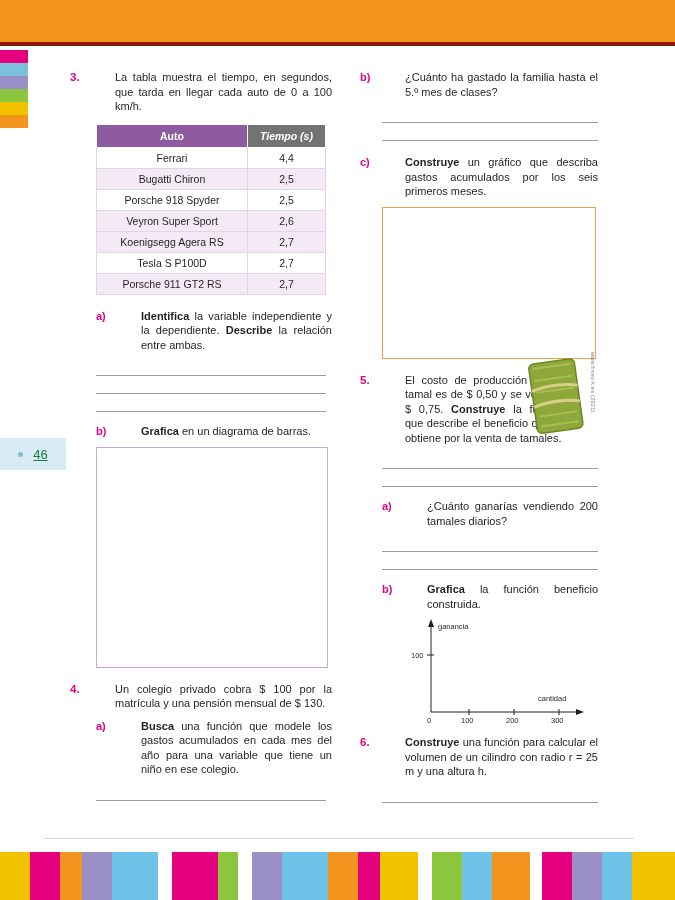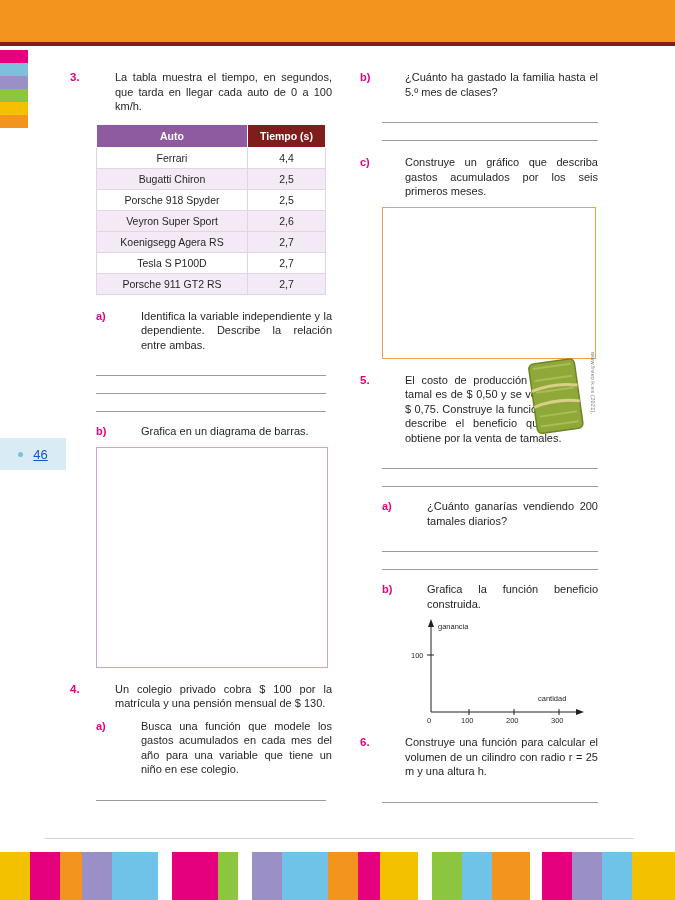--- a/index.html
+++ b/index.html
@@ -29,21 +29,21 @@
   
   .page-tab{
     position:absolute;left:0;top:438px;width:66px;height:32px;
     background:#D9ECF5;
     display:flex;align-items:center;justify-content:center;
   }
   .page-tab .dot{
     width:5px;height:5px;border-radius:50%;background:#7CC0DD;
     margin-right:10px;
   }
-  .page-tab .num{font-size:13px;color:#1d4ed8;text-decoration:underline;}
+  .page-tab .num{font-size:13px;color:#15803d;text-decoration:underline;}
 
   
   .col{position:absolute;top:70px;}
   .col-left{left:70px;width:262px;}
   .col-right{left:360px;width:238px;}
 
   
   .item{display:flex;margin-bottom:4px;}
   .num-lbl{
     width:22px;flex:0 0 22px;
@@ -51,39 +51,39 @@
   }
   .sub-lbl{
     width:22px;flex:0 0 22px;
     font-weight:bold;color:#E5007E;font-size:11px;line-height:14px;
   }
   .body-txt{
     font-size:11px;line-height:14.5px;text-align:justify;color:#231f20;
     flex:1;
     margin-left:23px;
   }
-  .body-txt b{font-weight:normal;}
+  .body-txt b{font-weight:bold;}
 
   
   .lines{margin:6px 0 0 0;}
   .lines .ln{
     border-bottom:1px solid #9b9b9b;height:17px;
   }
 
   
   table.auto-table{
     border-collapse:collapse;margin:10px 0 0 26px;width:230px;
     font-size:10.5px;
   }
   table.auto-table th{
     background:#8E5BA0;color:#fff;font-weight:bold;
     padding:5px 0;text-align:center;font-size:10.5px;
     border:1px solid #ffffff;
   }
-  table.auto-table th.second{background:#7f1d1d;}
+  table.auto-table th.second{background:#737373;font-style:italic;}
   table.auto-table td{
     padding:4px 0;text-align:center;border:1px solid #E2D3E8;
     color:#231f20;
   }
   table.auto-table tr.alt td{background:#F3EAF6;}
 
   
   .box-purple{
     margin:8px 0 0 26px;width:230px;height:219px;
     border:1px solid #C9A6D6;

